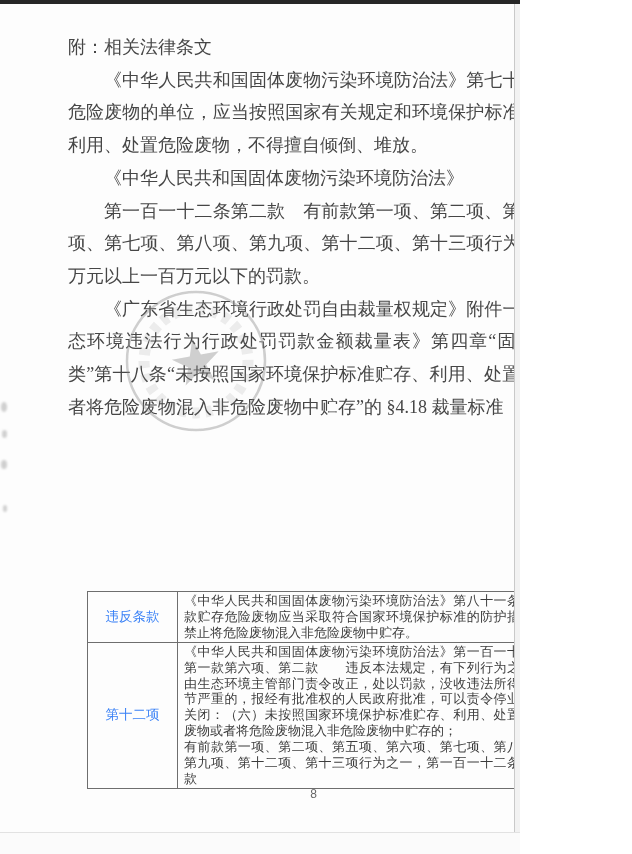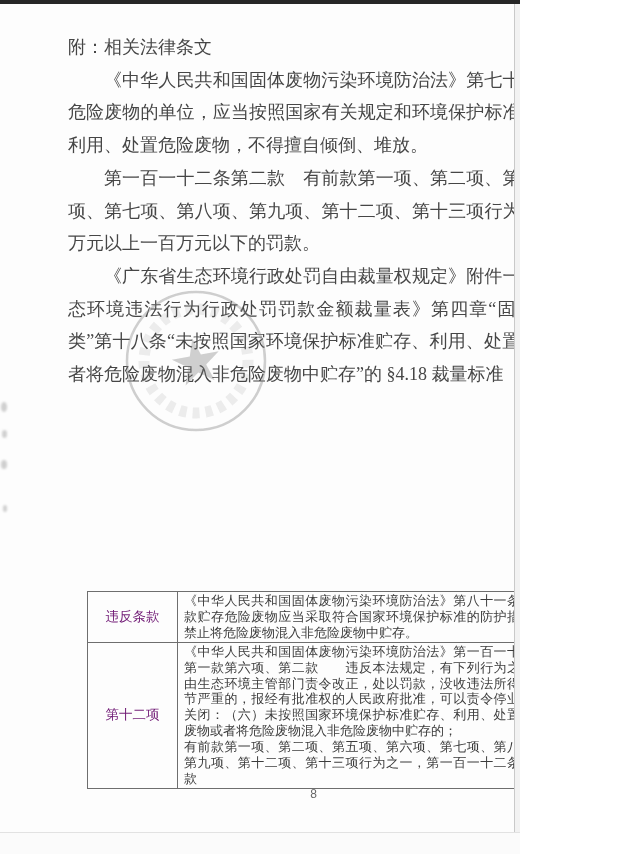--- a/index.html
+++ b/index.html
@@ -48,21 +48,21 @@
   table.law-table{
     position:absolute;left:87px;top:591px;width:466px;
     border-collapse:collapse;table-layout:fixed;
     color:var(--table-text);
   }
   table.law-table td{
     border:1px solid var(--table-border);
   }
   td.lbl{
     width:90px;text-align:center;vertical-align:middle;
-    font-size:13.5px;color:#701a75;
+    font-size:13.5px;color:#3b82f6;
   }
   td.cnt{
     font-size:13px;line-height:15.9px;
     padding:1px 5px 1px 6px;
     text-align:justify;vertical-align:middle;
   }
   tr.r1{height:50px;}
   tr.r2{height:129px;}
   .pageno{
     position:absolute;left:0;top:787px;width:627px;
@@ -78,20 +78,21 @@
   <div class="scan-strip-top"></div>
 
   <div class="smudge" style="left:1px;top:402px;width:6px;height:10px;"></div>
   <div class="smudge" style="left:2px;top:430px;width:5px;height:8px;"></div>
   <div class="smudge" style="left:1px;top:460px;width:6px;height:9px;"></div>
   <div class="smudge" style="left:3px;top:505px;width:4px;height:7px;"></div>
 
   <div class="body-text">
     <p>附：相关法律条文</p>
     <p class="ind">《中华人民共和国固体废物污染环境防治法》第七十九条　产生危险废物的单位，应当按照国家有关规定和环境保护标准要求贮存、利用、处置危险废物，不得擅自倾倒、堆放。</p>
+    <p class="ind">《中华人民共和国固体废物污染环境防治法》</p>
     <p class="ind">第一百一十二条第二款　有前款第一项、第二项、第五项、第六项、第七项、第八项、第九项、第十二项、第十三项行为之一，处十万元以上一百万元以下的罚款。</p>
     <p class="ind">《广东省生态环境行政处罚自由裁量权规定》附件一《广东省生态环境违法行为行政处罚罚款金额裁量表》第四章“固体废物污染类”第十八条“未按照国家环境保护标准贮存、利用、处置危险废物或者将危险废物混入非危险废物中贮存”的 §4.18 裁量标准</p>
   </div>
 
   <div class="seal">
     <svg width="148" height="148" viewBox="0 0 148 148">
       <g filter="url(#sealblur)">
         <circle cx="74" cy="72" r="69" fill="none" stroke="rgba(128,128,128,0.38)" stroke-width="2.5"></circle>
         <circle cx="74" cy="72" r="52" fill="none" stroke="rgba(128,128,128,0.14)" stroke-width="11" stroke-dasharray="7 6"></circle>
         <text x="74" y="94" text-anchor="middle" font-size="62" fill="rgba(120,120,120,0.34)" transform="rotate(-10 74 70)">★</text>

